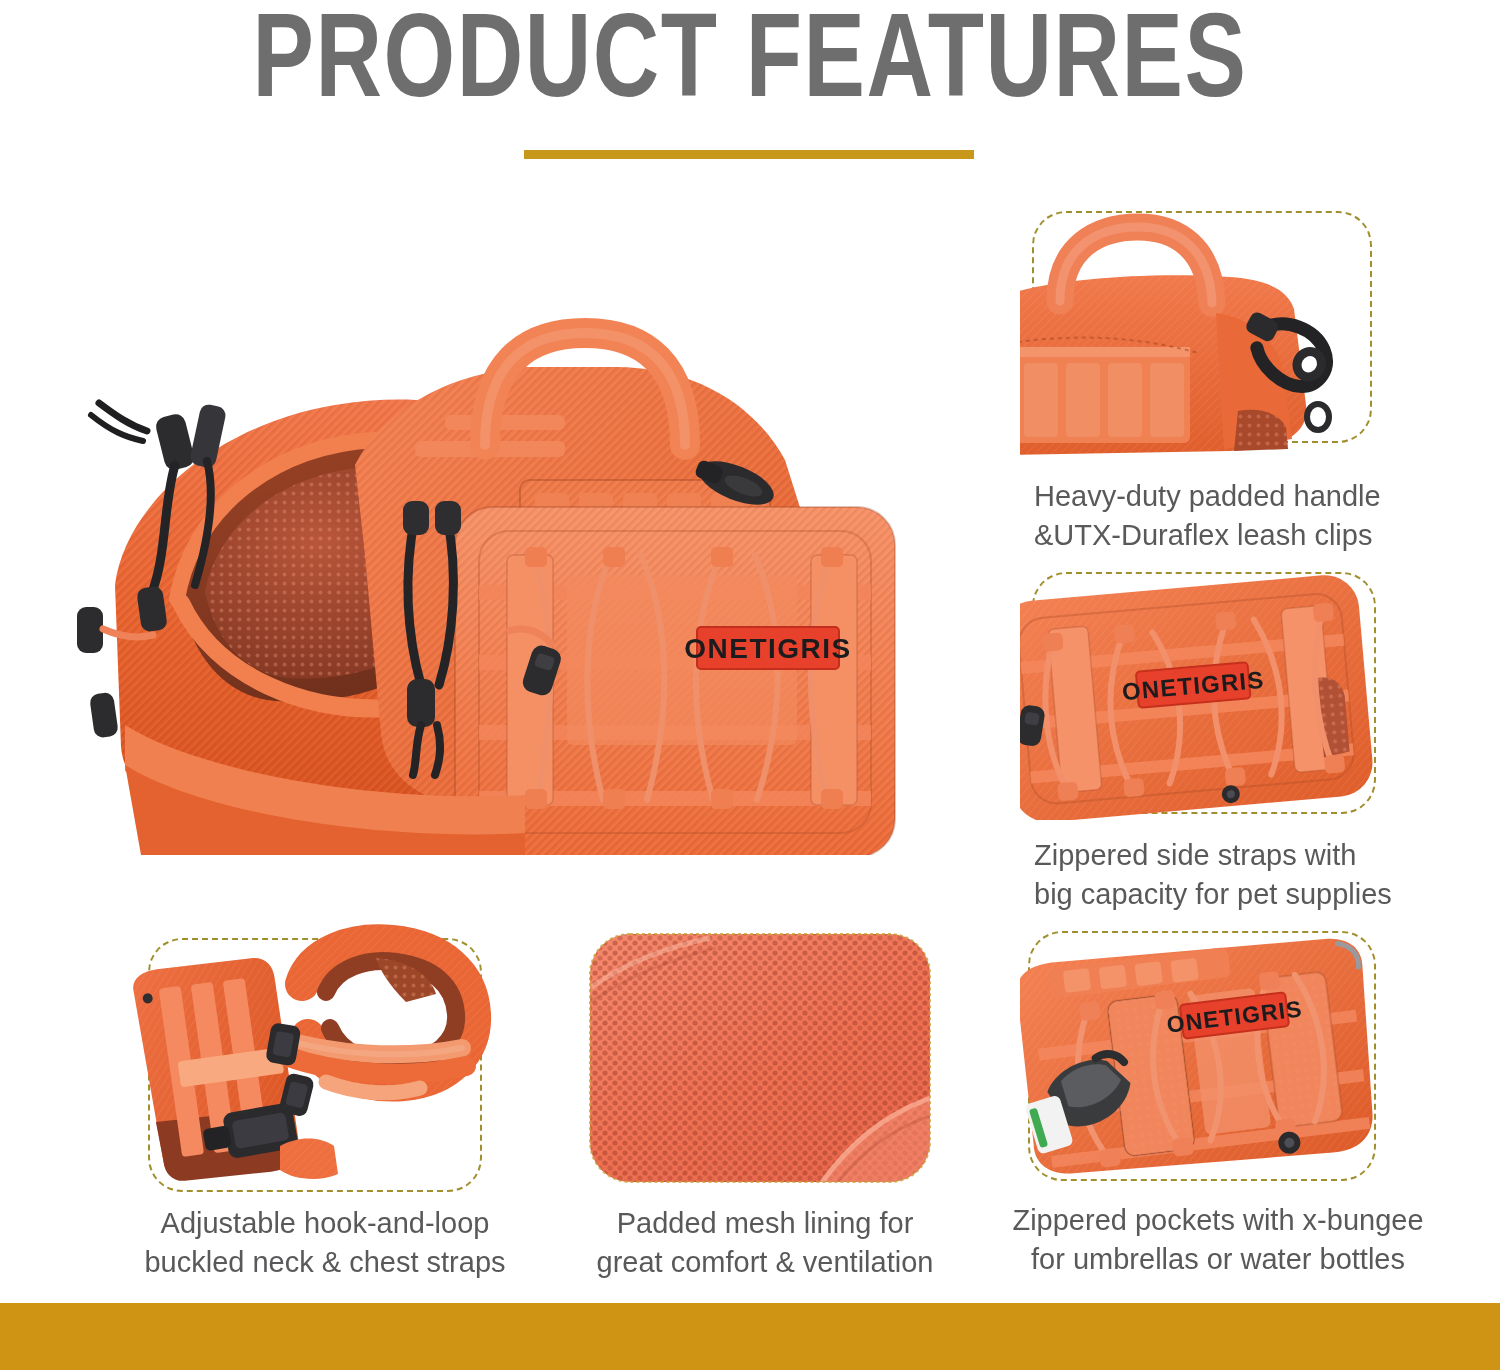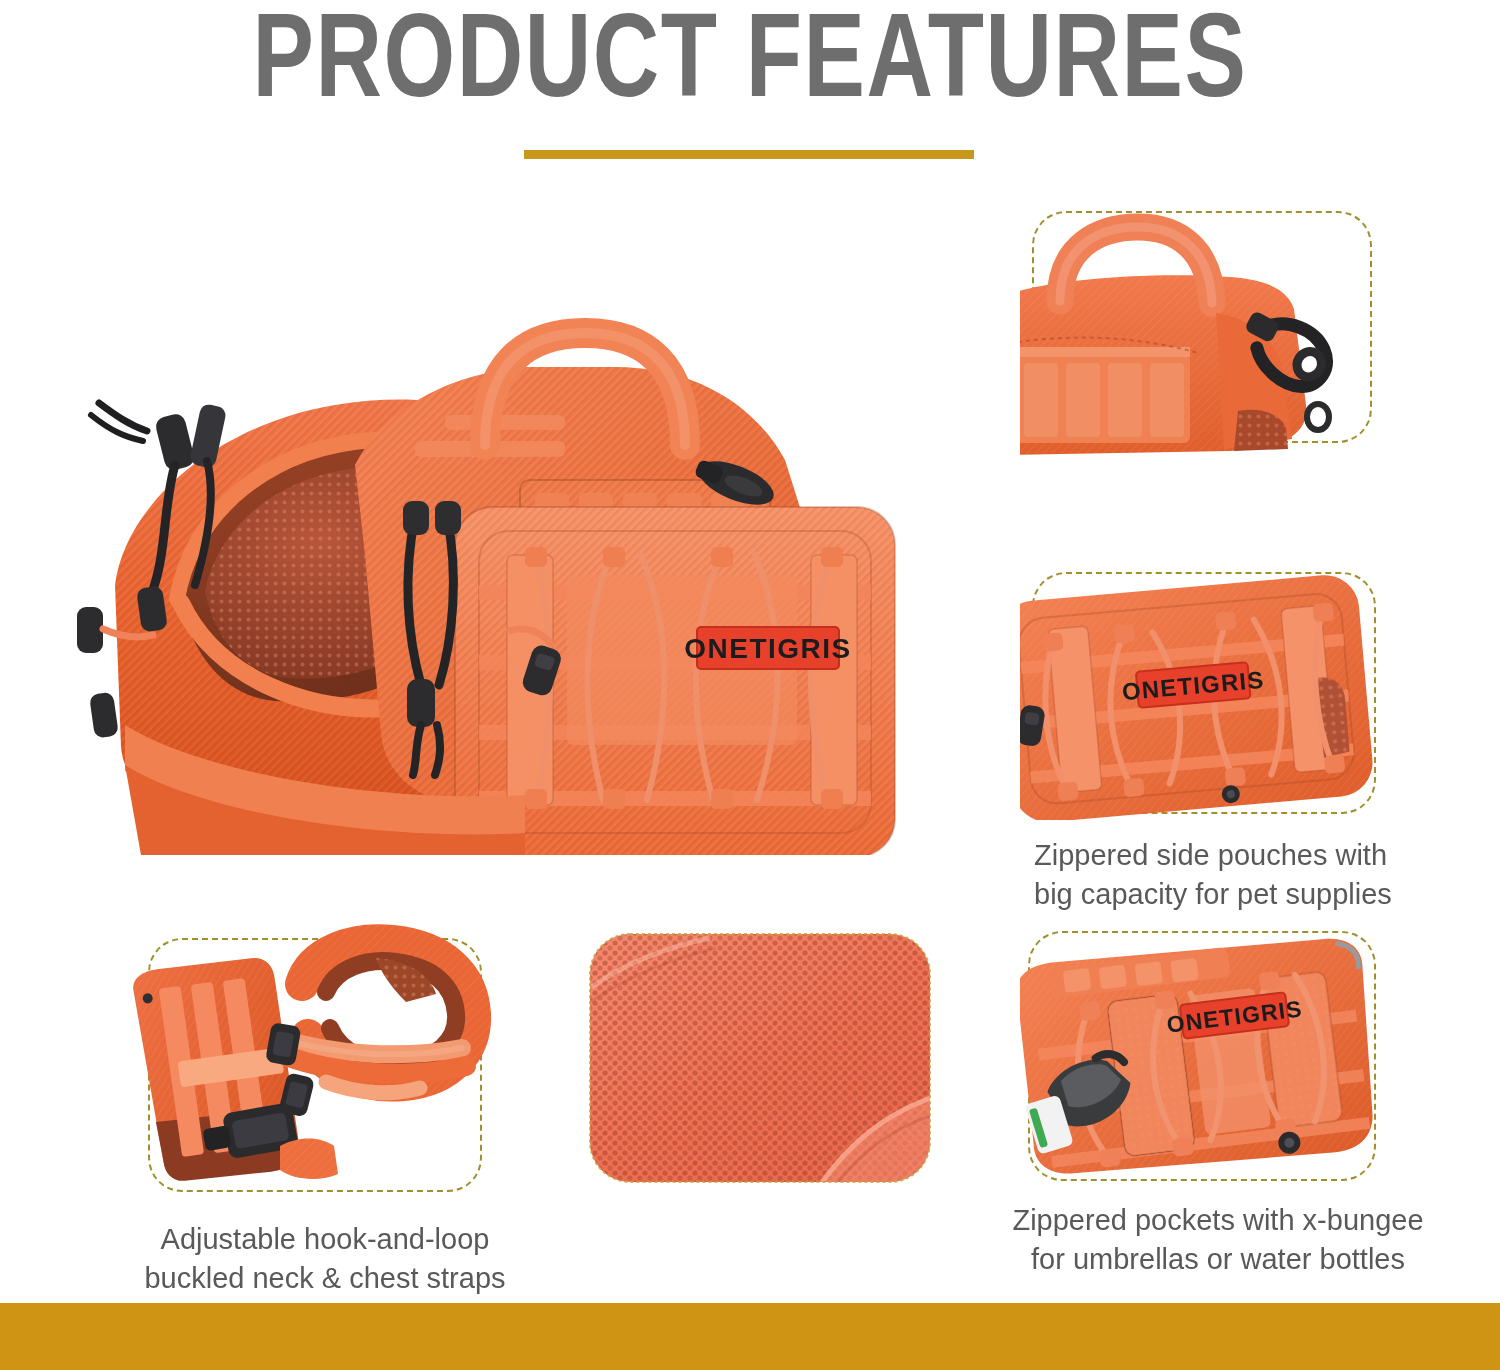--- a/index.html
+++ b/index.html
@@ -271,20 +271,22 @@
         <path d="M0 14 C14 -4 44 -8 62 6 C78 19 76 42 58 50 C40 58 14 50 2 36" fill="none" stroke="#232326" stroke-width="13" stroke-linecap="round"></path>
         <rect x="-18" y="4" width="30" height="22" rx="7" fill="#2b2b2e"></rect>
         <ellipse cx="56" cy="26" rx="12" ry="13" fill="none" stroke="#2b2b2e" stroke-width="9"></ellipse>
       </g>
 
       <g transform="translate(298,212)">
         <ellipse cx="0" cy="0" rx="11" ry="13" fill="none" stroke="#2b2b2e" stroke-width="6"></ellipse>
       </g>
     </svg>
   </div>
+  <div class="cap left" style="left:14px;top:272px;width:400px;">Heavy-duty padded handle
+&amp;UTX-Duraflex leash clips</div>
 </div>
 
 <div class="feat" style="left:1020px;top:568px;width:370px;">
   <div style="position:relative;width:370px;height:252px;">
     <div class="frame" style="left:12px;top:4px;width:340px;height:238px;"></div>
     <svg width="370" height="252" viewBox="0 0 370 252" style="position:absolute;left:0;top:0;">
       <defs>
         <linearGradient id="f2a" x1="0.1" y1="0" x2="0.9" y2="1">
           <stop offset="0" stop-color="#f37f51"></stop>
             <stop offset="1" stop-color="#e05f2c"></stop>
@@ -336,21 +338,21 @@
         <g transform="translate(2,120) rotate(14)">
           <rect x="0" y="0" width="24" height="40" rx="9" fill="#2c2c2e"></rect>
           <rect x="5" y="7" width="14" height="12" rx="4" fill="#3e3e44"></rect>
         </g>
 
         <circle cx="202" cy="228" r="9" fill="#2b2b2e"></circle>
         <circle cx="202" cy="228" r="4" fill="#4b4b52"></circle>
       </g>
     </svg>
   </div>
-  <div class="cap left" style="left:14px;top:268px;width:400px;">Zippered side pouches with
+  <div class="cap left" style="left:14px;top:268px;width:400px;">Zippered side straps with
 big capacity for pet supplies</div>
 </div>
 
 <div class="feat" style="left:130px;top:918px;width:390px;">
   <div style="position:relative;width:380px;height:272px;">
     <div class="frame" style="left:18px;top:20px;width:330px;height:250px;"></div>
     <svg width="380" height="272" viewBox="0 0 380 272" style="position:absolute;left:0;top:0;">
       <defs>
         <linearGradient id="f3a" x1="0" y1="0" x2="1" y2="1">
           <stop offset="0" stop-color="#ef7144"></stop>
@@ -415,21 +417,21 @@
         </g>
 
         <path d="M246 40 C276 42 300 56 306 76 L276 84 C258 66 250 52 246 40 Z" fill="#9d4729"></path>
         <path d="M246 40 C276 42 300 56 306 76 L276 84 C258 66 250 52 246 40 Z" fill="url(#meshdots)"></path>
       </g>
 
       <path d="M150 228 C168 218 190 218 204 228 L208 256 C190 264 164 262 150 252 Z" fill="#ee6e3d"></path>
       <path d="M150 228 C168 218 190 218 204 228 L208 256 C190 264 164 262 150 252 Z" fill="url(#f1t)"></path>
     </svg>
   </div>
-  <div class="cap center" style="left:-20px;top:302px;width:430px;">Adjustable hook-and-loop
+  <div class="cap center" style="left:-20px;top:286px;width:430px;">Adjustable hook-and-loop
 buckled neck &amp; chest straps</div>
 </div>
 
 <div class="feat" style="left:570px;top:918px;width:390px;">
   <div style="position:relative;width:380px;height:272px;">
     <svg width="380" height="272" viewBox="0 0 380 272" style="position:absolute;left:0;top:0;">
       <defs>
         <linearGradient id="f4a" x1="0.15" y1="0" x2="0.85" y2="1">
           <stop offset="0" stop-color="#f5866a"></stop>
             <stop offset="0.55" stop-color="#ef6f51"></stop>
@@ -455,20 +457,22 @@
         <path d="M268 264 C292 234 320 212 360 198" fill="none" stroke="rgba(160,60,40,.25)" stroke-width="3"></path>
 
         <path d="M20 70 C54 46 92 30 140 20" fill="none" stroke="rgba(255,200,180,.4)" stroke-width="5"></path>
         <path d="M20 84 C56 60 96 42 146 30" fill="none" stroke="rgba(150,55,35,.18)" stroke-width="3"></path>
 
         <rect x="20" y="16" width="340" height="248" fill="url(#f1t)" opacity=".5"></rect>
       </g>
       <rect x="20" y="16" width="340" height="248" rx="40" fill="none" stroke="#c8a23a" stroke-width="2" stroke-dasharray="3 3" opacity=".8"></rect>
     </svg>
   </div>
+  <div class="cap center" style="left:-20px;top:286px;width:430px;">Padded mesh lining for
+great comfort &amp; ventilation</div>
 </div>
 
 <div class="feat" style="left:1020px;top:925px;width:390px;">
   <div style="position:relative;width:380px;height:266px;">
     <div class="frame" style="left:8px;top:6px;width:344px;height:246px;"></div>
     <svg width="380" height="266" viewBox="0 0 380 266" style="position:absolute;left:0;top:0;">
       <defs>
         <linearGradient id="f5a" x1="0.1" y1="0" x2="0.9" y2="1">
           <stop offset="0" stop-color="#f37f51"></stop>
             <stop offset="1" stop-color="#de5c2a"></stop>

